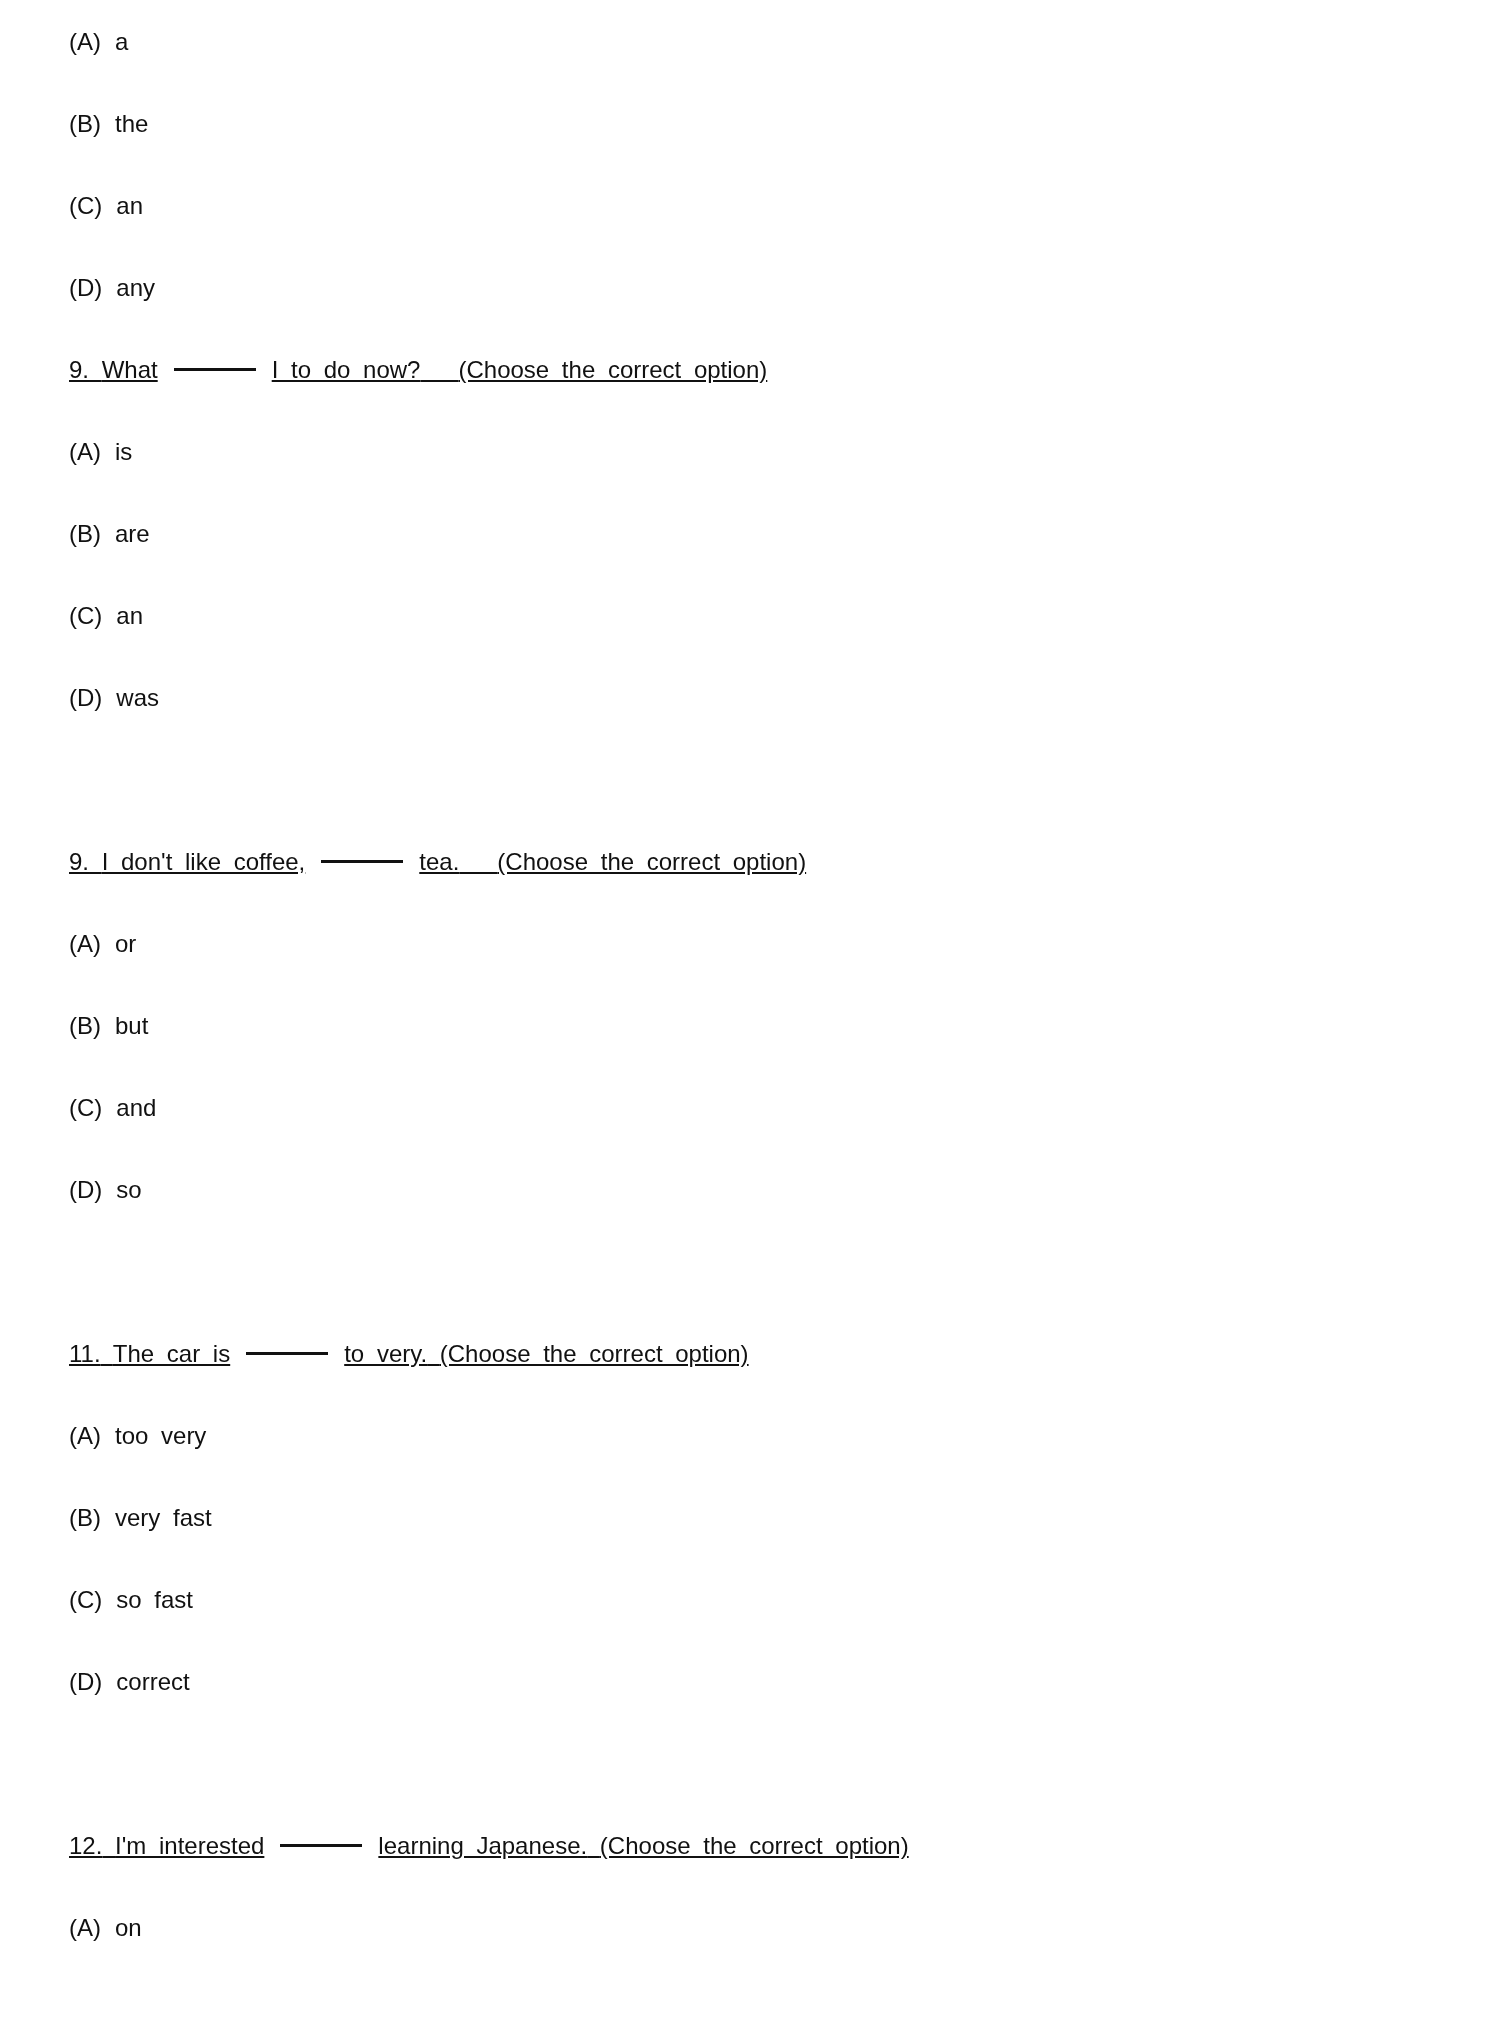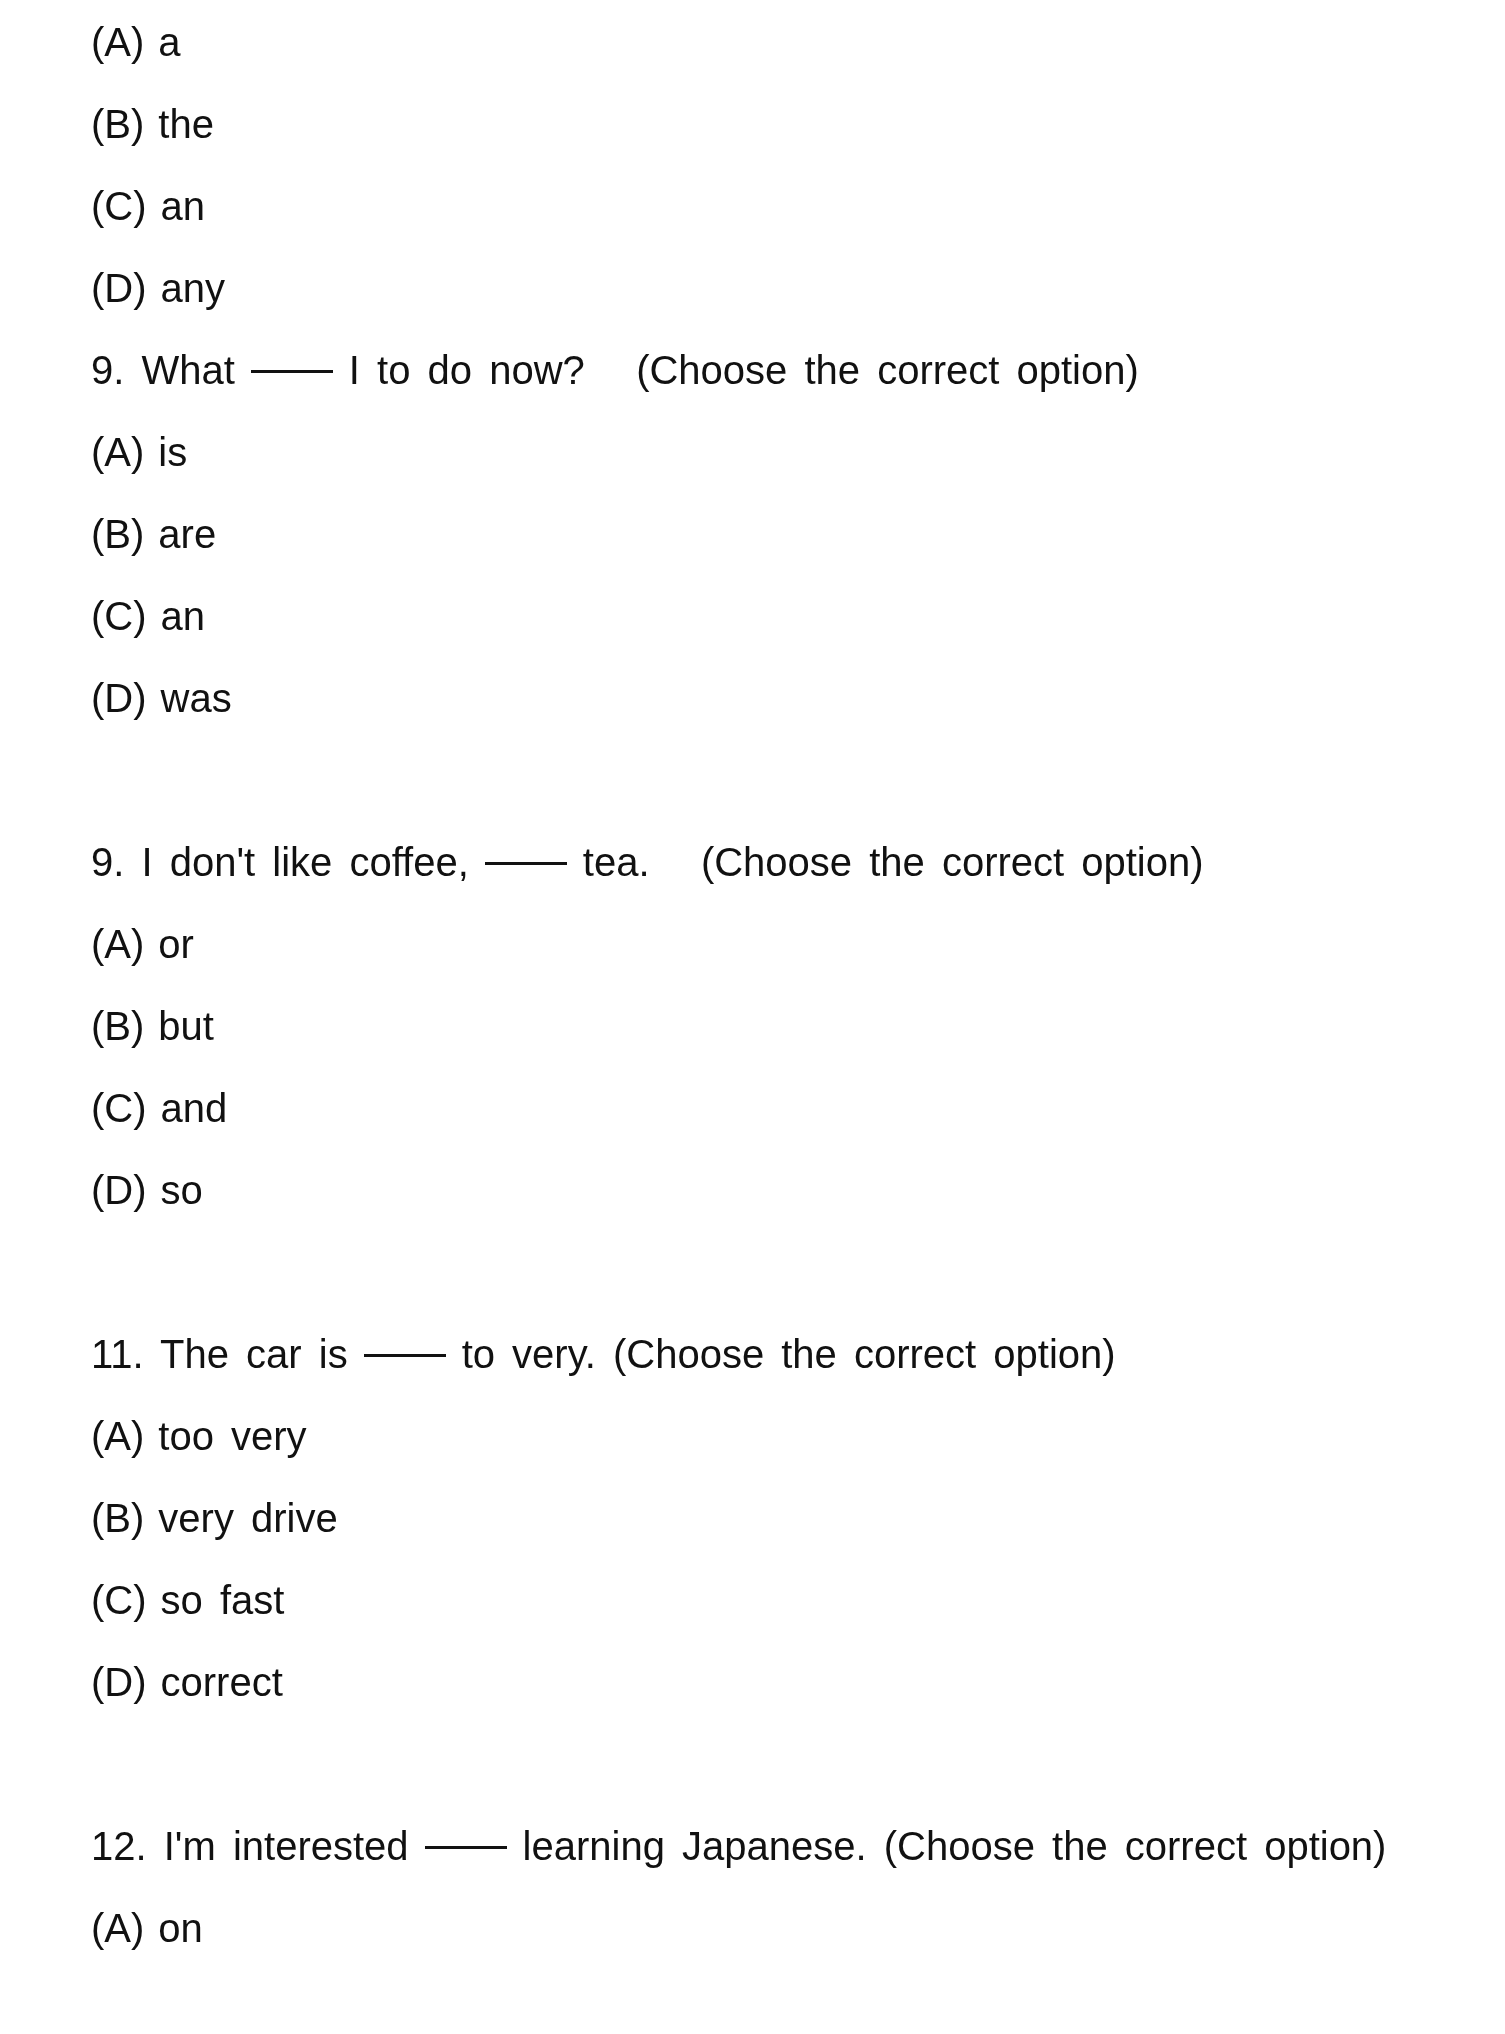--- a/index.html
+++ b/index.html
@@ -1,23 +1,24 @@
 <!DOCTYPE html>
 <html><head>
   <meta charset="utf-8">
   <style>
     html, body { margin: 0; padding: 0; background: #ffffff; }
     body {
       width: 1505px; height: 2034px; position: relative; overflow: hidden;
       font-family: "Liberation Sans", sans-serif; color: #111111;
     }
     .line {
-      position: absolute; left: 91px;
-      font-size: 40px; line-height: 40px; white-space: pre;
+      position: absolute; left: 69px;
+      font-size: 24px; line-height: 40px; white-space: pre;
       word-spacing: 6px;
+      text-decoration: underline;
     }
     .label { display: inline-block; }
     .text { display: inline-block; margin-left: 14px; }
     .blank {
       display: inline-block; width: 82px; height: 3px; background: #111111;
       vertical-align: middle; margin: 0 16px; position: relative; top: -2px;
     }
   </style>
 </head>
 <body>
@@ -34,18 +35,18 @@
 <div class="line" style="top:678px"><span class="label">(D)</span><span class="text">was</span></div>
 
 <div class="line" style="top:842px"><span>9.</span> <span>I don't like coffee,</span><span class="blank"></span><span>tea.</span>   <span>(Choose the correct option)</span></div>
 <div class="line" style="top:924px"><span class="label">(A)</span><span class="text">or</span></div>
 <div class="line" style="top:1006px"><span class="label">(B)</span><span class="text">but</span></div>
 <div class="line" style="top:1088px"><span class="label">(C)</span><span class="text">and</span></div>
 <div class="line" style="top:1170px"><span class="label">(D)</span><span class="text">so</span></div>
 
 <div class="line" style="top:1334px"><span>11.</span> <span>The car is</span><span class="blank"></span><span>to very.</span> <span>(Choose the correct option)</span></div>
 <div class="line" style="top:1416px"><span class="label">(A)</span><span class="text">too very</span></div>
-<div class="line" style="top:1498px"><span class="label">(B)</span><span class="text">very drive</span></div>
+<div class="line" style="top:1498px"><span class="label">(B)</span><span class="text">very fast</span></div>
 <div class="line" style="top:1580px"><span class="label">(C)</span><span class="text">so fast</span></div>
 <div class="line" style="top:1662px"><span class="label">(D)</span><span class="text">correct</span></div>
 
 <div class="line" style="top:1826px"><span>12.</span> <span>I'm interested</span><span class="blank"></span><span>learning Japanese.</span> <span>(Choose the correct option)</span></div>
 <div class="line" style="top:1908px"><span class="label">(A)</span><span class="text">on</span></div>
 
 </body></html>

